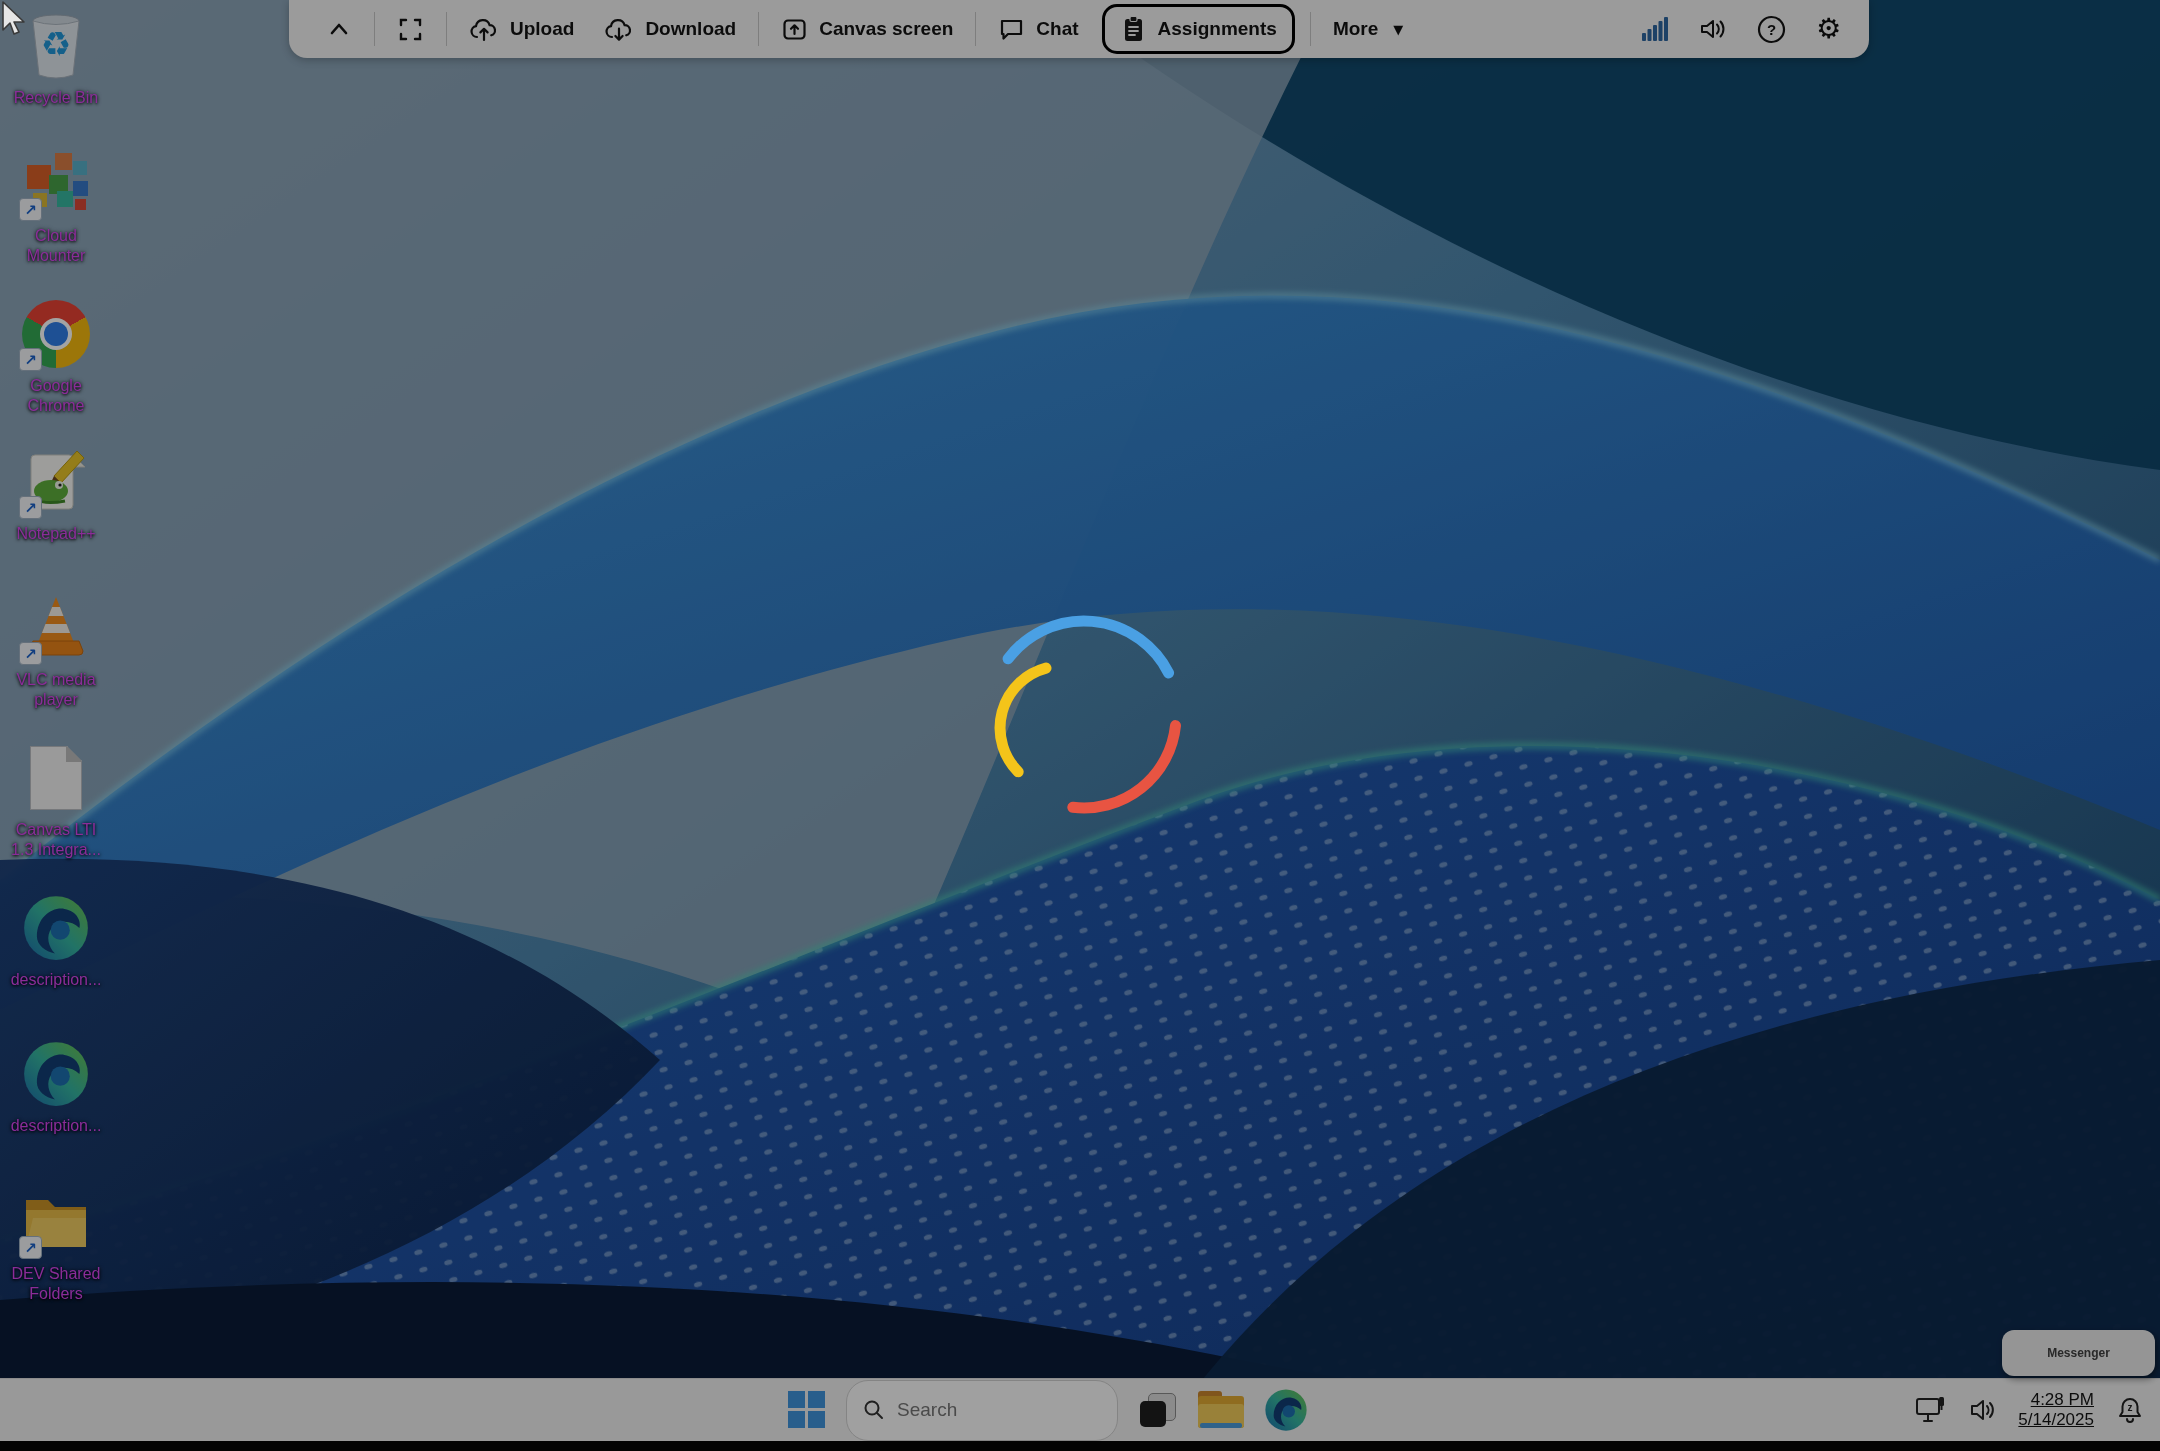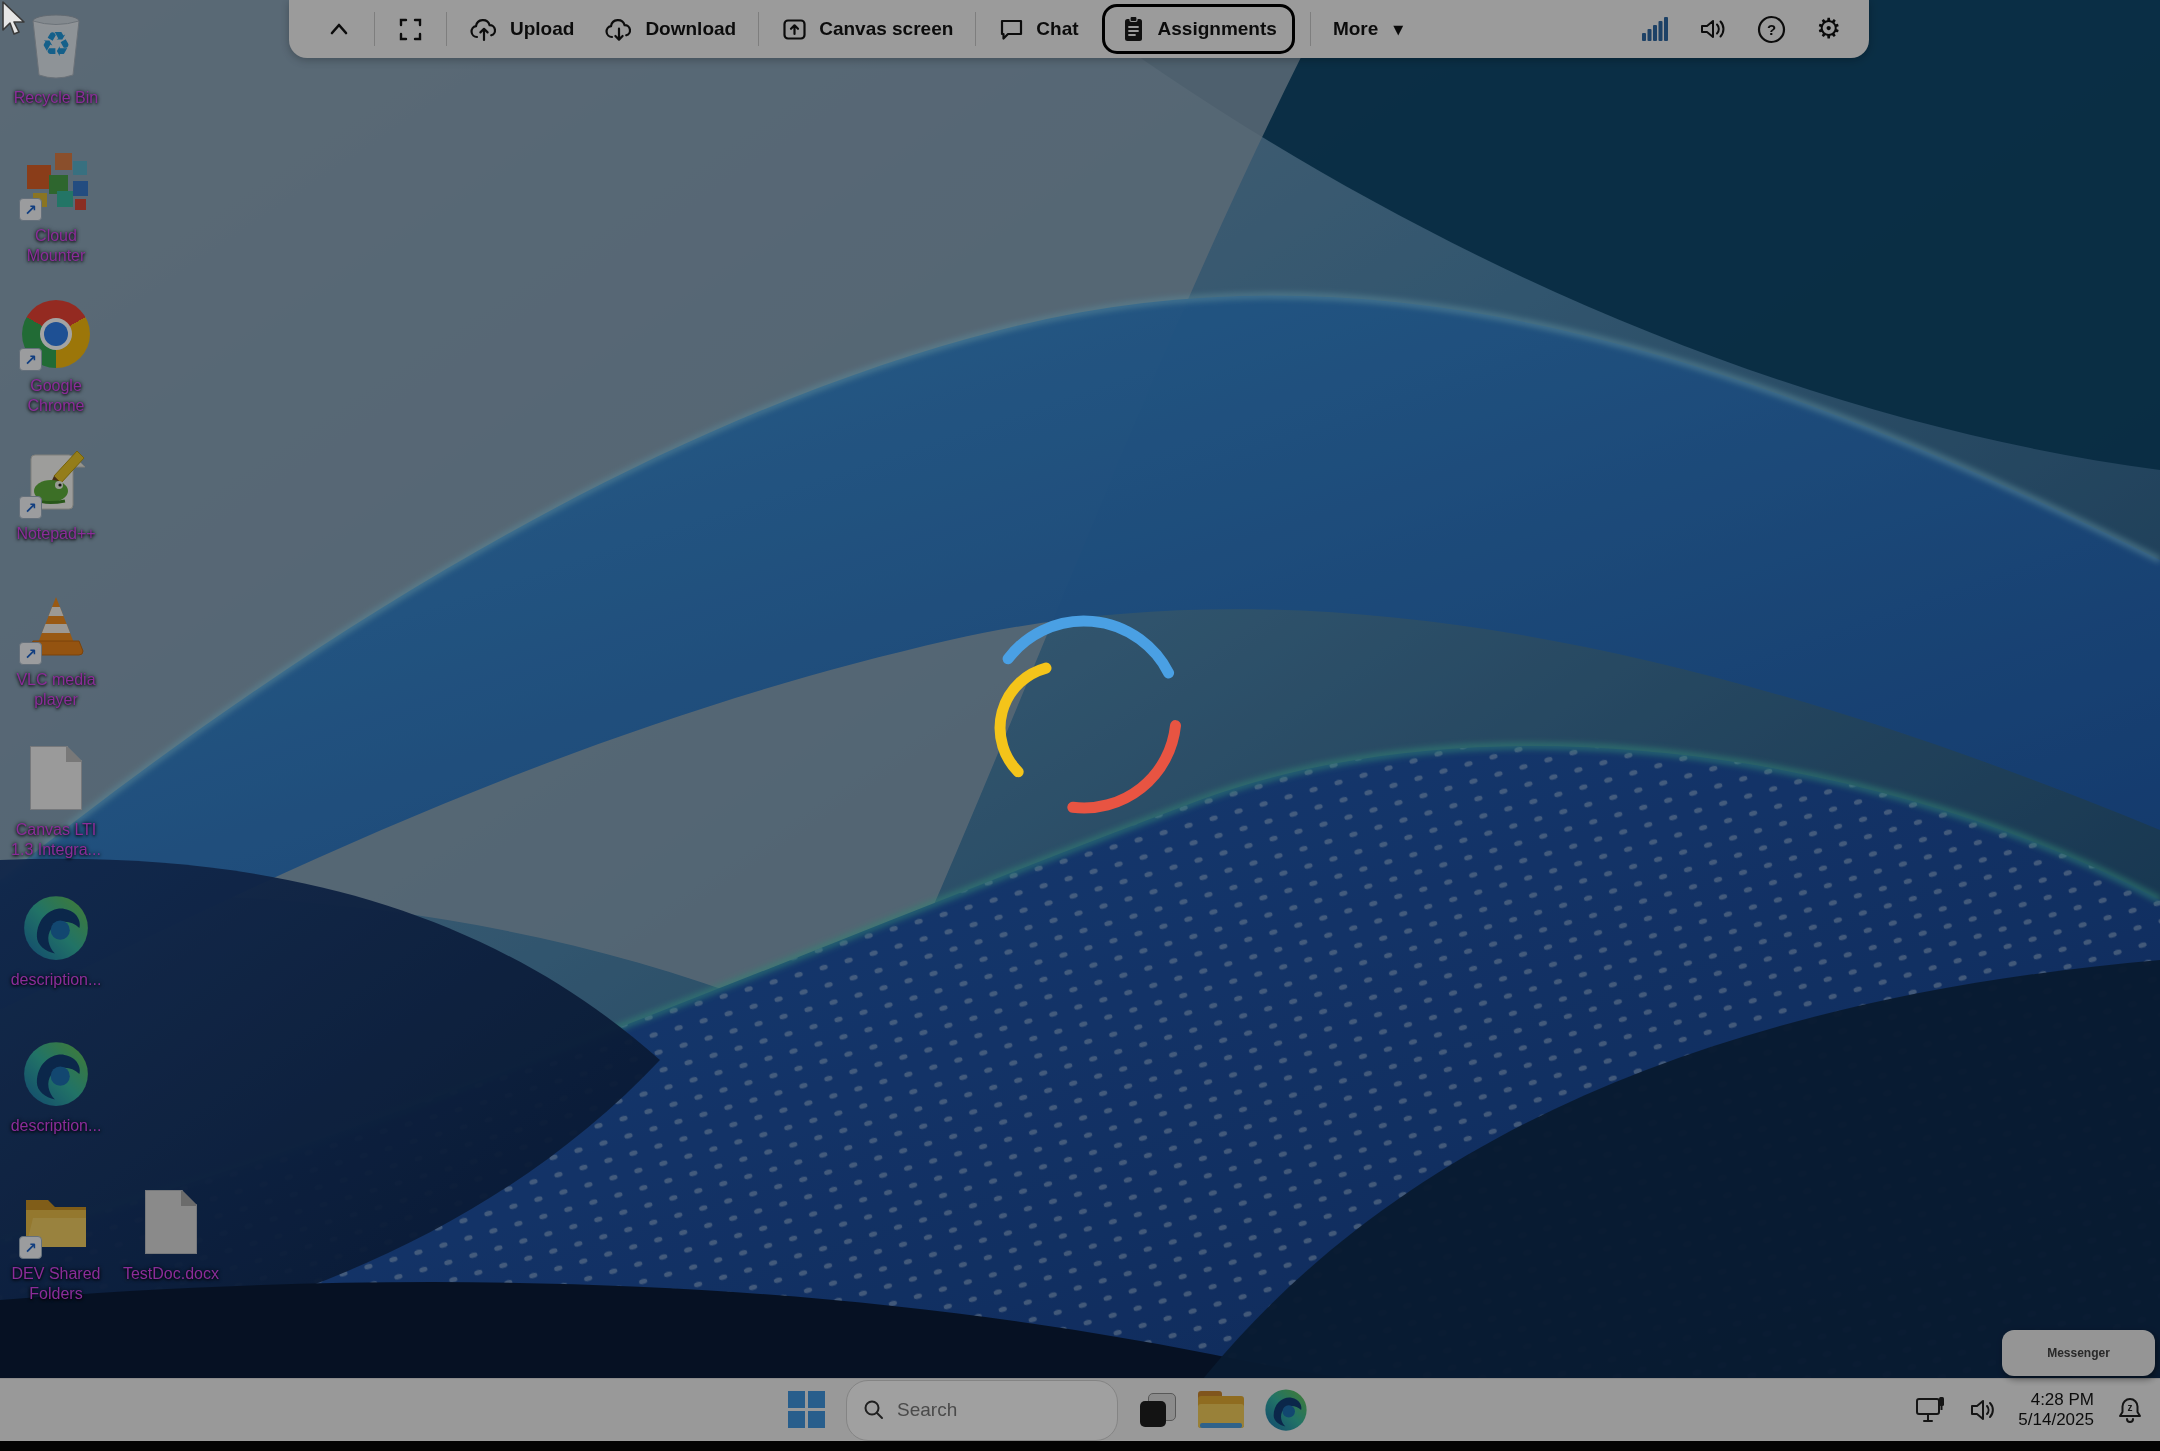--- a/index.html
+++ b/index.html
@@ -60,21 +60,21 @@
                      font-family:"Liberation Sans",sans-serif;}
   .tv-ic{position:relative;width:40px;height:40px;cursor:pointer;}
   .tv-ic .b{position:absolute;right:2px;top:3px;width:26px;height:26px;background:#d9d9d9;border:1px solid #8a8a8a;border-radius:5px;}
   .tv-ic .f{position:absolute;left:2px;bottom:3px;width:26px;height:26px;background:#1f1f1f;border-radius:5px;}
   .fold-ic{position:relative;width:46px;height:38px;cursor:pointer;}
   .fold-ic .tab{position:absolute;left:0;top:0;width:24px;height:12px;background:#c8862e;border-radius:3px 3px 0 0;}
   .fold-ic .body{position:absolute;left:0;top:5px;width:46px;height:32px;background:#e0a932;border-radius:3px;}
   .fold-ic .front{position:absolute;left:0;top:13px;width:46px;height:24px;background:#f0ca5a;border-radius:3px;}
   .fold-ic .lip{position:absolute;left:2px;bottom:1px;width:42px;height:5px;background:#4a9ad8;border-radius:2px;}
   .tb-tray{position:absolute;right:14px;top:0;height:62px;display:flex;align-items:center;gap:20px;}
-  .clock{text-align:right;font-size:17px;line-height:20px;color:#141414;cursor:default;}
+  .clock{text-align:right;font-size:17px;line-height:20px;color:#141414;cursor:default;text-decoration:underline;}
   .bottom-strip{position:absolute;left:0;right:0;bottom:0;height:10px;background:#060606;z-index:11;}
 
   
   .dim{position:absolute;inset:0;background:rgba(0,0,0,.36);z-index:40;pointer-events:none;}
   .spinner{position:absolute;left:954px;top:586px;z-index:50;}
   .cursor{position:absolute;left:0;top:0;z-index:60;}
 </style>
 </head>
 <body>
 
@@ -264,29 +264,20 @@
         <path d="M4 55 L11 26 h53 v29 Z" fill="#f0cc62"></path>
       </svg>
       <span class="sc-badge">↗</span>
     </div>
     <div class="dicon-label">
       <span>DEV Shared</span>
         <span>Folders</span>
     </div>
   </div>
 
-  <div class="dicon" style="left:105px;top:1184px;">
-    <div class="dicon-art">
-      <div class="page-ic" style="background:#d8d8d8;"></div>
-    </div>
-    <div class="dicon-label">
-      <span>TestDoc.docx</span>
-        <span></span>
-    </div>
-  </div>
 
   <div class="toolbar">
     <div class="tbtn">
       <svg width="26" height="26" viewBox="0 0 26 26">
         <path d="M6 17 L13 9 L20 17" stroke="#141414" stroke-width="2.6" fill="none" stroke-linecap="round" stroke-linejoin="round"></path>
       </svg>
     </div>
     <div class="tdiv"></div>
     <div class="tbtn">
       <svg width="27" height="27" viewBox="0 0 27 27">

